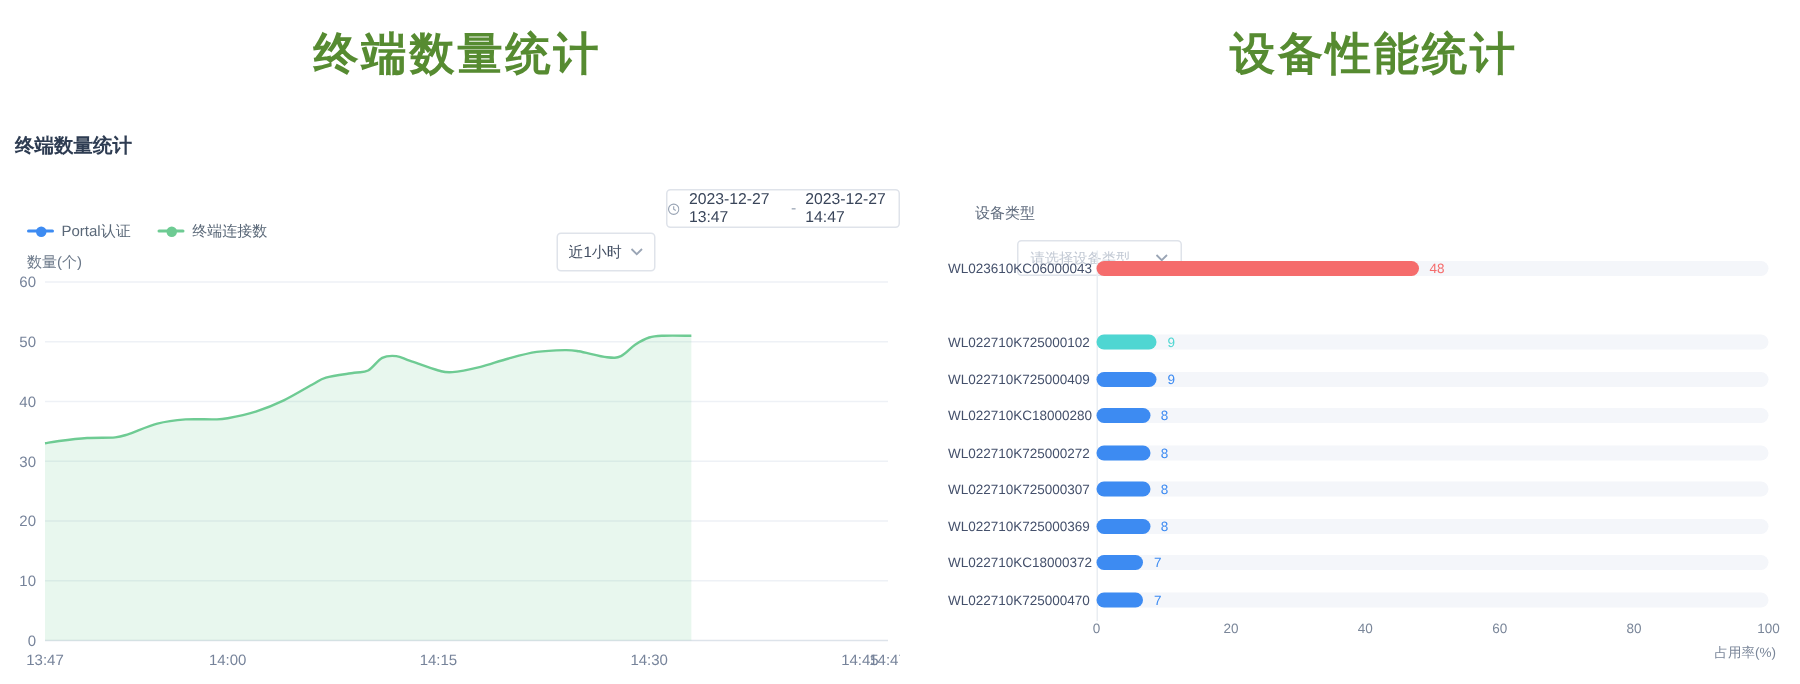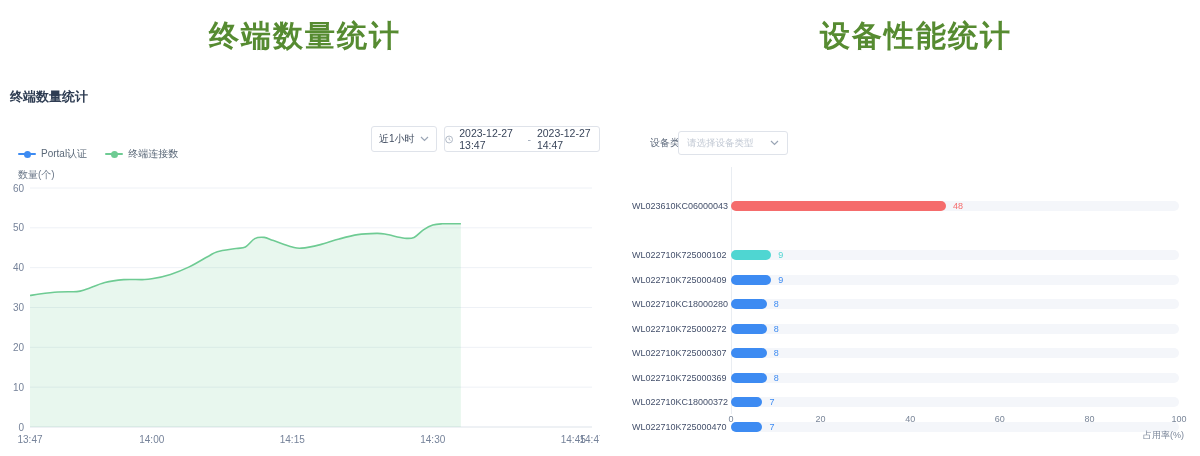--- a/index.html
+++ b/index.html
@@ -9,21 +9,21 @@
   .half { position:absolute; top:0; height:448px; }
   .half.left  { left:0;   width:610px; }
   .half.right { left:632px; width:568px; }
   .big-heading { position:absolute; top:16px; left:0; right:0; text-align:center;
                  font-size:30px; font-weight:bold; letter-spacing:2px; }
   .panel-title { position:absolute; top:88px; left:10px; font-size:13px; font-weight:bold; color:#2e3c52; }
 
   
   .controls { position:absolute; top:126px; left:371px; display:flex; gap:7px; }
   .select { display:flex; align-items:center; justify-content:space-between; border:1px solid #dfe3ea;
-            border-radius:3px; background:#fff; color:#414d61; cursor:pointer; }
+            border-radius:3px; background:#fff; color:#414d61; cursor:pointer;margin-top:29px; }
   .select.small { width:66px; height:26px; font-size:10px; padding:0 7px; }
   .daterange { display:flex; align-items:center; justify-content:center; gap:6px; width:156px; height:26px;
                border:1px solid #dfe3ea; border-radius:3px; font-size:10.5px; color:#39455a; cursor:pointer; }
   .daterange .sep { color:#9aa5b5; }
 
   
   .legend { position:absolute; top:147px; left:18px; display:flex; gap:18px; align-items:center; }
   .lg-item { display:flex; align-items:center; gap:5px; cursor:pointer; }
   .lg-mark { position:relative; width:18px; height:2px; border-radius:1px; display:inline-block; }
   .lg-mark i { position:absolute; left:6px; top:-2.5px; width:7px; height:7px; border-radius:50%; display:block; }
@@ -38,21 +38,21 @@
   .tab { padding:0 16px; line-height:28px; font-size:10.5px; color:#5b6678; cursor:pointer; white-space:nowrap; }
   .tab.active { background:#fff; color:#2a3950; font-weight:bold; }
 
   .filter { position:absolute; top:130px; left:0; right:0; height:26px; }
   .flabel { position:absolute; left:18px; top:0; line-height:26px; font-size:10px; color:#5f6b7d; }
   .select.wide { position:absolute; left:46px; top:1px; width:110px; height:24px; font-size:9.5px; padding:0 8px; }
   .select .ph { color:#c2c9d4; }
 
   #barChart { position:absolute; top:167px; left:0; right:0; height:246px; }
   .axis-zero { position:absolute; left:99px; top:167px; width:1px; height:247px; background:#e9edf2; }
-  .brow { position:absolute; left:0; right:0; height:24.5px;margin-top:27px; }
+  .brow { position:absolute; left:0; right:0; height:24.5px; }
   .blabel { position:absolute; left:0; top:0; width:93px; line-height:24.5px; text-align:right;
             font-size:9px; color:#44506b; white-space:nowrap; }
   .btrack { position:absolute; left:99px; top:7.25px; width:448px; height:10px; border-radius:5px; background:#f4f6fa; }
   .bbar { position:absolute; left:99px; top:7.25px; height:10px; border-radius:5px; }
   .bval { position:absolute; top:0; line-height:24.5px; font-size:9px; }
   .bticks { position:absolute; top:414px; left:99px; width:448px; height:12px; }
   .btick { position:absolute; top:0; transform:translateX(-50%); font-size:9px; color:#7a8699; }
   .xlab { position:absolute; top:429px; right:16px; font-size:9px; color:#7a8699; }
 
   .chev { flex:0 0 auto; }

